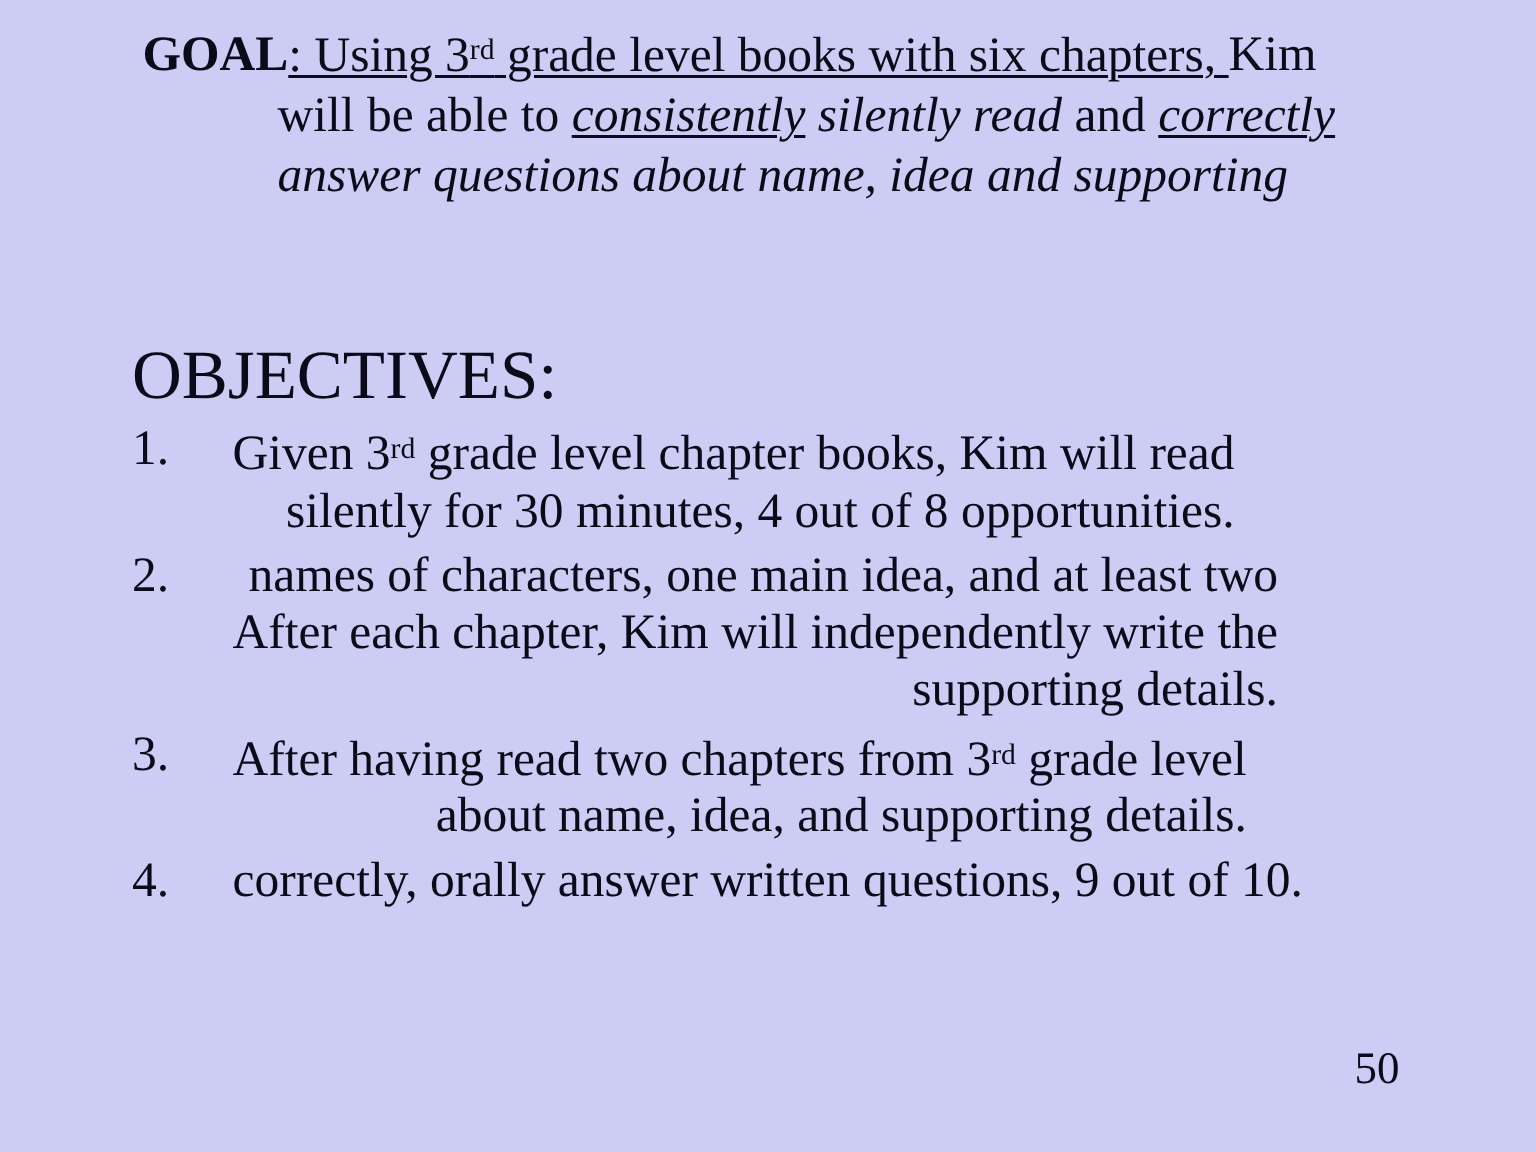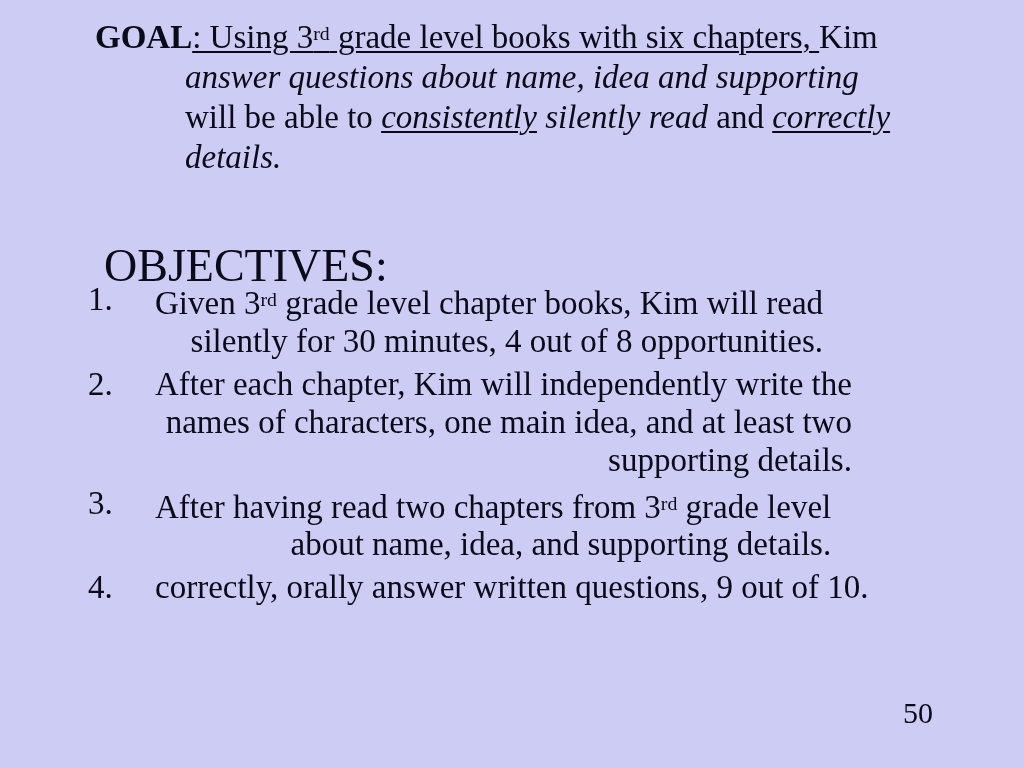--- a/index.html
+++ b/index.html
@@ -32,21 +32,21 @@
   .goal-line + .goal-line {
     padding-left: 90px;
   }
   .objectives-heading {
     position: absolute;
     left: 88px;
     top: 224px;
     font-size: 46px;
     line-height: 1.15;
     font-weight: normal;
-    margin: 16px;
+    margin: 0;
   }
   .objectives-list {
     position: absolute;
     left: 88px;
     top: 280px;
     margin: 0;
     padding: 0;
     list-style: none;
     font-size: 33px;
     line-height: 38px;
@@ -82,38 +82,37 @@
     vertical-align: 0.38em;
     margin-top: 24px;
   }
 </style>
 </head>
 <body>
 
 <div class="slide" style="background: rgb(204, 204, 245); color: rgb(10, 10, 24);">
   <div class="goal">
       <div class="goal-line"><span class="b">GOAL</span><span class="u"><span>: Using 3</span><span class="sup">rd</span><span> grade level books with six chapters, </span></span><span>Kim</span></div>
+      <div class="goal-line"><span>will be able to </span><span class="u"><span class="i">consistently</span></span><span class="i"> silently read </span><span>and </span><span class="u"><span class="i">correctly</span></span></div>
       <div class="goal-line"><span class="i">answer questions about name, idea and supporting</span></div>
-      <div class="goal-line"><span>will be able to </span><span class="u"><span class="i">consistently</span></span><span class="i"> silently read </span><span>and </span><span class="u"><span class="i">correctly</span></span></div>
-      <div class="goal-line"><span class="i">details.</span></div>
     </div>
   <h2 class="objectives-heading">OBJECTIVES:</h2>
   <ol class="objectives-list" id="objectives-list">
       <li class="obj-item">
         <span class="obj-num">1.</span>
         <div class="obj-lines">
           <div class="obj-line"><span>Given 3</span><span class="sup">rd</span><span> grade level chapter books, Kim will read</span></div>
           <div class="obj-line"><span>silently for 30 minutes, 4 out of 8 opportunities.</span></div>
         </div>
       </li>
       <li class="obj-item">
         <span class="obj-num">2.</span>
         <div class="obj-lines">
+          <div class="obj-line"><span>names of characters, one main idea, and at least two</span></div>
           <div class="obj-line"><span>After each chapter, Kim will independently write the</span></div>
-          <div class="obj-line"><span>names of characters, one main idea, and at least two</span></div>
           <div class="obj-line"><span>supporting details.</span></div>
         </div>
       </li>
       <li class="obj-item">
         <span class="obj-num">3.</span>
         <div class="obj-lines">
           <div class="obj-line"><span>After having read two chapters from 3</span><span class="sup">rd</span><span> grade level</span></div>
           <div class="obj-line"><span>about name, idea, and supporting details.</span></div>
         </div>
       </li>

